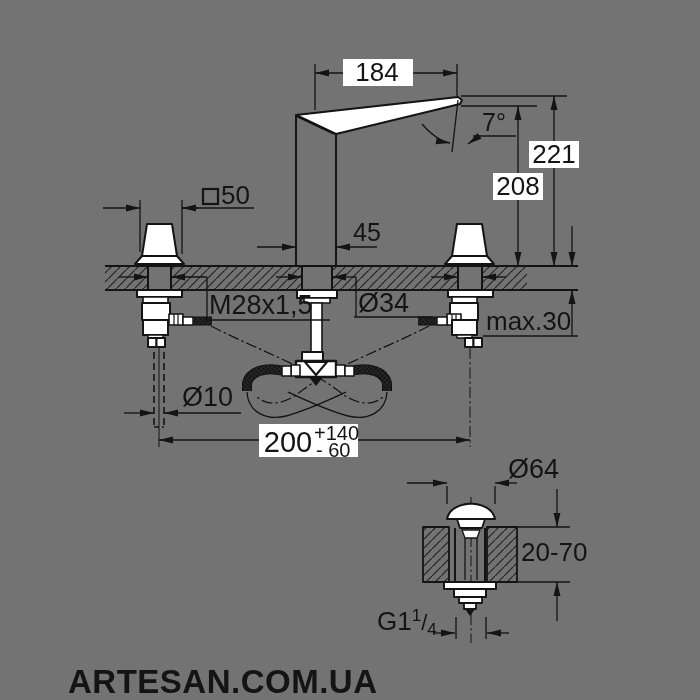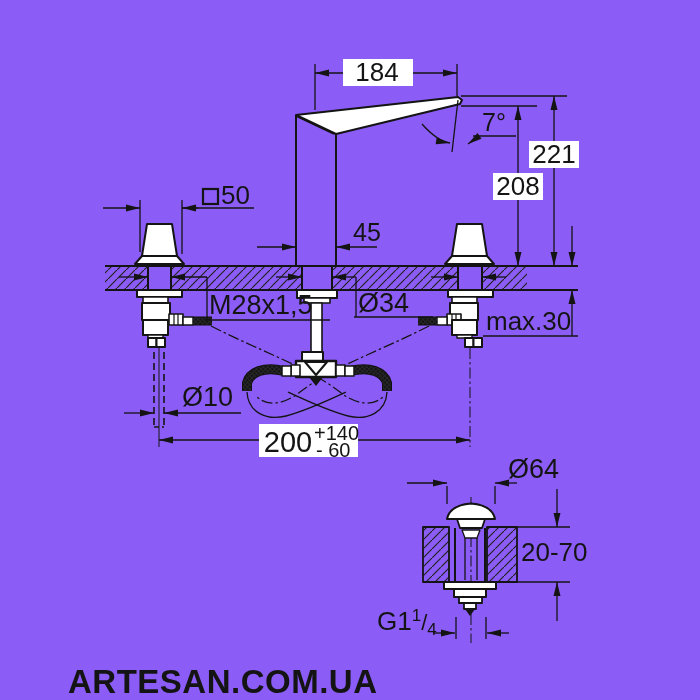--- a/index.html
+++ b/index.html
@@ -1,16 +1,16 @@
 <!DOCTYPE html>
 <html><head>
 <meta charset="utf-8">
 <style>
   html,body{margin:0;padding:0;background:#ffffff;}
-  .page{position:relative;width:700px;height:700px;background:#8b5cf6;overflow:hidden;
+  .page{position:relative;width:700px;height:700px;background:#737373;overflow:hidden;
         font-family:"Liberation Sans", sans-serif;}
   svg{position:absolute;left:0;top:0;}
   svg text{font-family:"Liberation Sans", sans-serif;fill:#141414;}
 </style>
 </head>
 <body>
 
 <div class="page">
 <svg width="700" height="700" viewBox="0 0 700 700">
   <defs>

